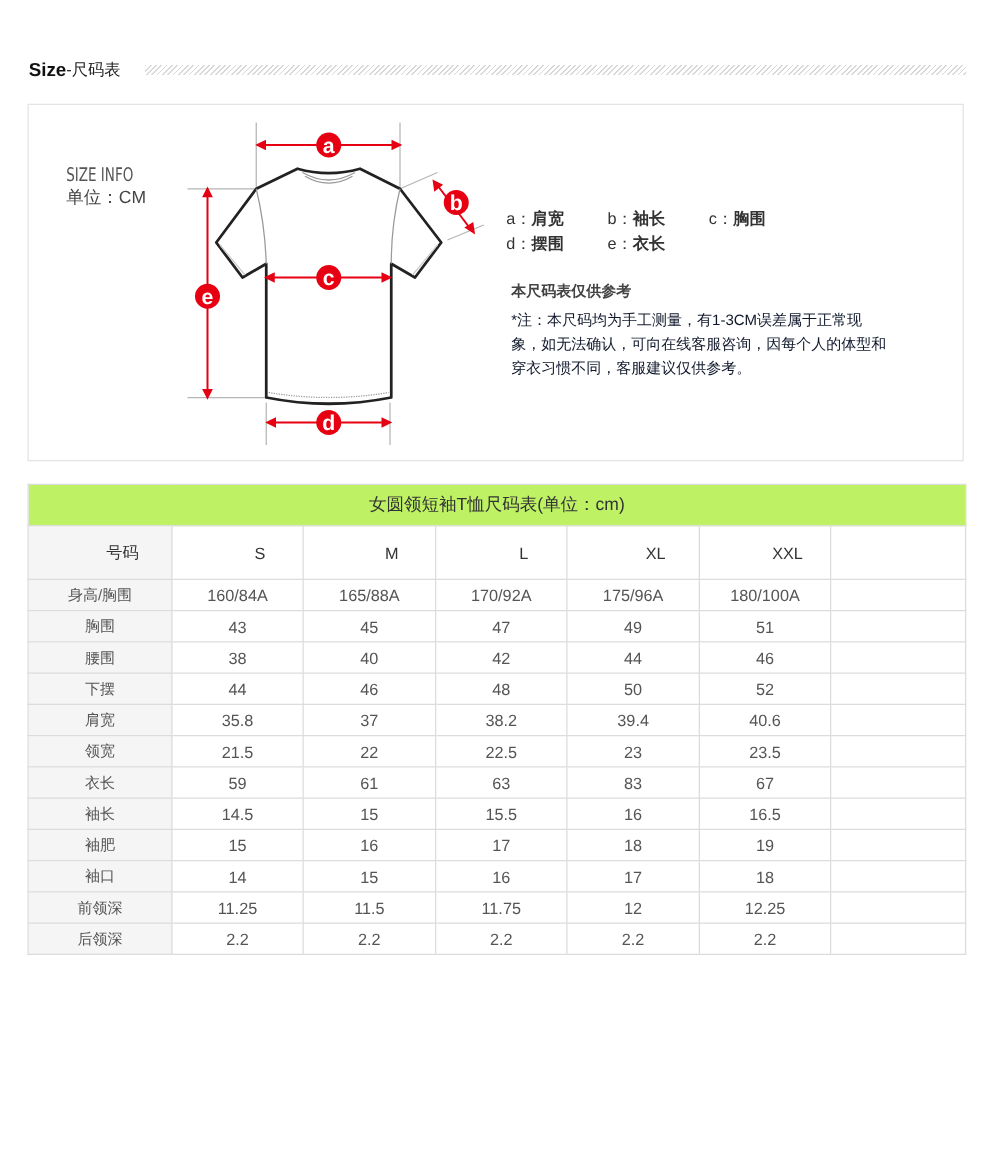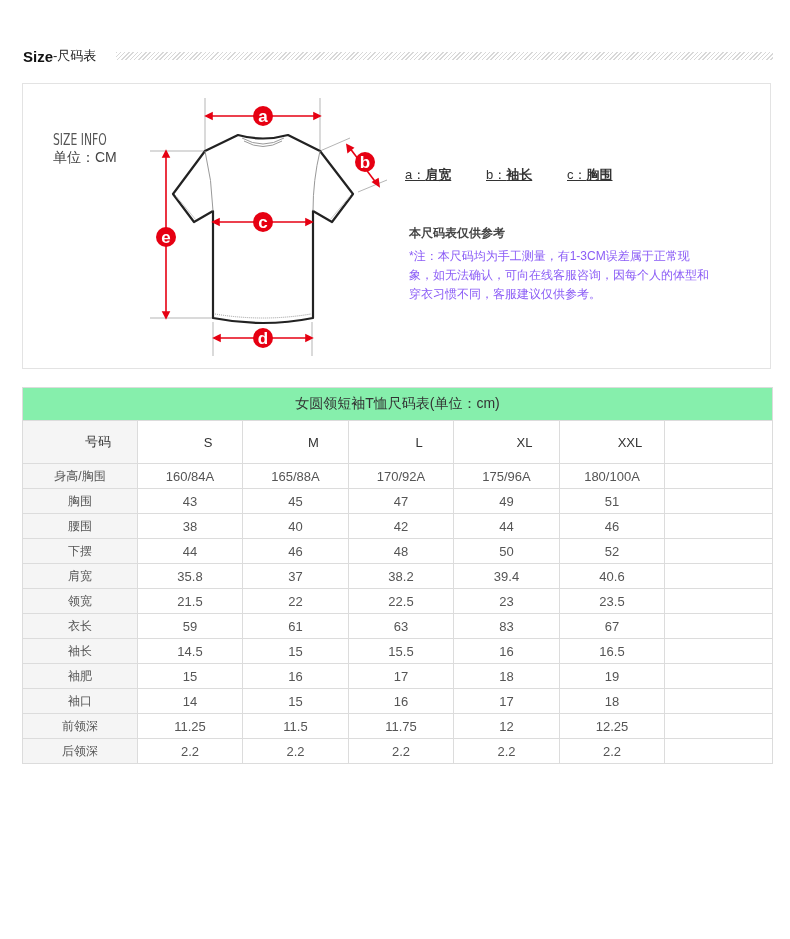--- a/index.html
+++ b/index.html
@@ -15,30 +15,30 @@
               border: 1px solid #e3e3e3; box-sizing: border-box; }
   .size-info { position: absolute; left: 53px; top: 131px; }
   .size-info .t1 { font-family: "DejaVu Sans", sans-serif; font-size: 15px; color: #555;
                    transform: scaleX(0.72); transform-origin: left; letter-spacing: 0px; font-weight: normal; }
   .size-info .t2 { font-size: 14px; font-weight: normal; color: #444; margin-top: 0; }
 
   .diagram { position: absolute; left: 140px; top: 95px; width: 260px; height: 265px; }
 
   .legend { position: absolute; left: 405px; top: 165px; font-size: 13px; color: #333; font-weight: bold; }
   .legend .row { display: flex; height: 20px; align-items: center; }
-  .legend .item { width: 81px; text-decoration: underline; }
+  .legend .item { width: 81px; }
   .legend .item .k { font-weight: normal; }
 
   .note { position: absolute; left: 409px; top: 225px; width: 300px; }
   .note .nt { font-size: 12px; font-weight: bold; color: #444; margin-bottom: 5px; }
-  .note .nb { font-size: 12px; color: #8b5cf6; line-height: 19px; }
+  .note .nb { font-size: 12px; color: #0f172a; line-height: 19px; }
 
   .size-table { position: absolute; left: 22px; top: 387px; width: 750px; border-collapse: collapse; table-layout: fixed; }
   .size-table td { border: 1px solid #dcdcdc; text-align: center; font-size: 13px; color: #555; padding: 0; height: 24px; }
-  .size-table .title-cell { background: #86efac; height: 32px; font-size: 14px; color: #333; }
+  .size-table .title-cell { background: #bef264; height: 32px; font-size: 14px; color: #333; }
   .size-table .label { background: #f5f5f5; font-size: 12px; color: #555; }
   .size-table .hdr td { height: 42px; font-size: 13px; color: #333; padding-left: 36px; }
 </style>
 </head>
 <body>
 
 <div class="section-title">
   <span class="en">Size</span>
   <span class="cn">-尺码表</span>
   <span class="hatch"></span>
@@ -107,20 +107,24 @@
     <text x="166" y="243">e</text>
   </g>
 </svg>
 
 <div class="legend">
   <div class="row">
     <div class="item"><span class="k">a：</span><span>肩宽</span></div>
     <div class="item"><span class="k">b：</span><span>袖长</span></div>
     <div class="item"><span class="k">c：</span><span>胸围</span></div>
   </div>
+  <div class="row">
+    <div class="item"><span class="k">d：</span><span>摆围</span></div>
+    <div class="item"><span class="k">e：</span><span>衣长</span></div>
+  </div>
 </div>
 
 <div class="note">
   <div class="nt">本尺码表仅供参考</div>
   <div class="nb">*注：本尺码均为手工测量，有1-3CM误差属于正常现象，如无法确认，可向在线客服咨询，因每个人的体型和穿衣习惯不同，客服建议仅供参考。</div>
 </div>
 
 <table class="size-table">
   <colgroup>
     <col style="width:115px">

